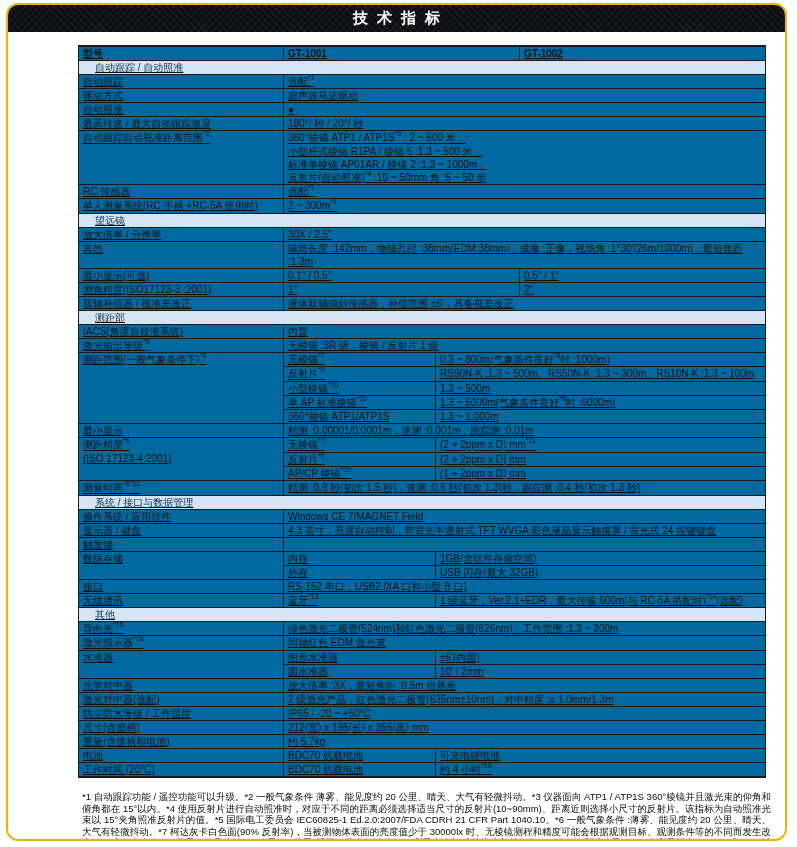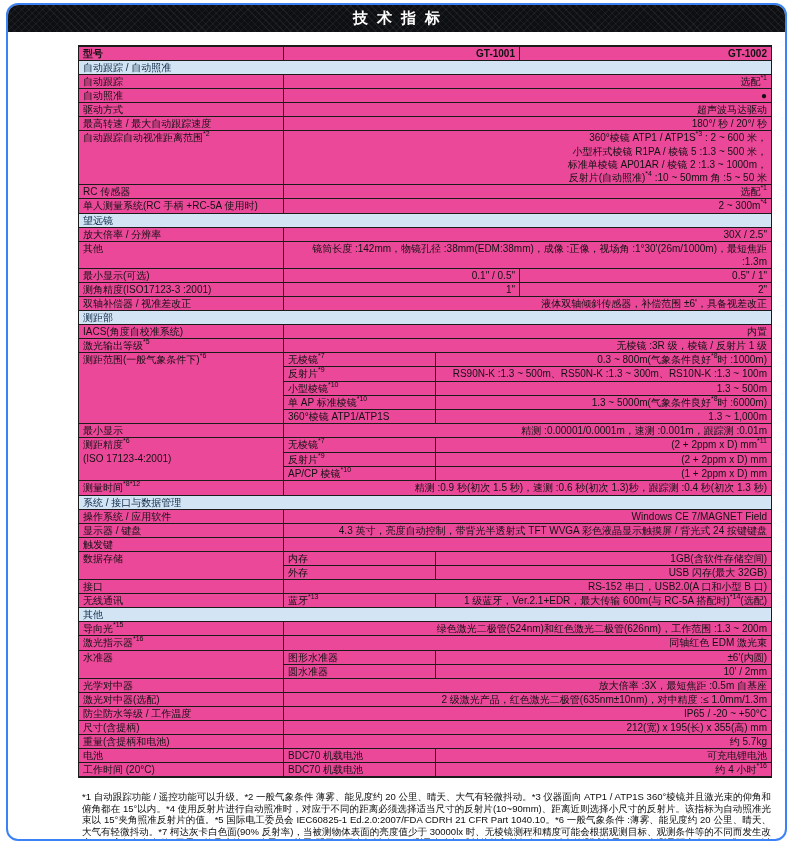--- a/index.html
+++ b/index.html
@@ -8,48 +8,49 @@
     --bannerbg:#0d0f12;
   }
   html,body{margin:0;padding:0;}
   body{
     width:797px;height:847px;position:relative;background:#ffffff;
     font-family:"Liberation Sans","DejaVu Sans",sans-serif;color:#111;
     overflow:hidden;
   }
   .card{
     position:absolute;left:6px;top:3px;width:781px;height:838px;
-    border:2px solid #3b82f6;border-radius:12px;background:#fff;overflow:hidden;
+    border:2px solid #eab308;border-radius:12px;background:#fff;overflow:hidden;
     box-sizing:border-box;
   }
   .banner{
     height:27px;background-color:var(--bannerbg);
     background-image:
       repeating-linear-gradient(45deg, rgba(255,255,255,.055) 0 1px, transparent 1px 5px),
       repeating-linear-gradient(-45deg, rgba(255,255,255,.045) 0 1px, transparent 1px 5px);
     display:flex;align-items:center;justify-content:center;
   }
   .banner-title{
     color:#fff;font-weight:bold;font-size:15px;letter-spacing:9px;text-indent:9px;
   }
   .spec-table{
-    margin:13px 13px 0 70px;
+    margin:13px 19px 0 70px;
     border:1px solid var(--bd);
     border-top:none;
     border-bottom-width:2px;
-    background:#ec4899;
+    background:#0369a1;
+    text-decoration:underline;
   }
   .tr{display:flex;border-top:1px solid var(--bd);}
   .tr.header{border-top:2px solid var(--bd);font-weight:bold;}
   .td{padding:0 4px;min-height:13px;line-height:13px;font-size:10px;box-sizing:border-box;}
   .label{width:205px;flex:none;border-right:1px solid var(--bd);text-align:left;white-space:pre-line;}
-  .val{flex:1;text-align:right;white-space:pre-line;}
+  .val{flex:1;text-align:left;white-space:pre-line;}
   .tr.header .val,.tr.dual .val{width:236px;flex:none;border-right:1px solid var(--bd);}
   .tr.header .val:last-child,.tr.dual .val:last-child{width:auto;flex:1;border-right:none;}
-  .tr.section{background:var(--secbg);}
+  .tr.section{background:var(--secbg);padding-left:12px;}
   .tr.section .td{flex:1;text-align:left;color:#0e2a47;border-right:none;}
   .subcol{flex:1;display:flex;flex-direction:column;}
   .subrow{display:flex;flex:1;border-top:1px solid var(--bd);}
   .subrow:first-child{border-top:none;}
   .sub{width:152px;flex:none;border-right:1px solid var(--bd);text-align:left;white-space:pre-line;}
   sup{font-size:7px;line-height:1;position:relative;top:-1px;}
   .footnotes{
     margin:13px 14px 0 74px;
     font-size:9.5px;line-height:11.6px;text-align:justify;color:#0b0b0b;
   }
@@ -68,26 +69,26 @@
         <div class="td val">GT-1002</div>
       </div>
       <div class="tr section">
         <div class="td sec">自动跟踪 / 自动照准</div>
       </div>
       <div class="tr row">
         <div class="td label">自动跟踪</div>
         <div class="td val">选配<sup>*1</sup></div>
       </div>
       <div class="tr row">
+        <div class="td label">驱动方式</div>
+        <div class="td val">超声波马达驱动</div>
+      </div>
+      <div class="tr row">
         <div class="td label">自动照准</div>
         <div class="td val">●</div>
-      </div>
-      <div class="tr row">
-        <div class="td label">驱动方式</div>
-        <div class="td val">超声波马达驱动</div>
       </div>
       <div class="tr row">
         <div class="td label">最高转速 / 最大自动跟踪速度</div>
         <div class="td val">180°/ 秒 / 20°/ 秒</div>
       </div>
       <div class="tr row">
         <div class="td label">自动跟踪自动视准距离范围<sup>*2</sup></div>
         <div class="td val">360°棱镜 ATP1 / ATP1S<sup>*3</sup> : 2 ~ 600 米，
 小型杆式棱镜 R1PA / 棱镜 5 :1.3 ~ 500 米，
 标准单棱镜 AP01AR / 棱镜 2 :1.3 ~ 1000m，

